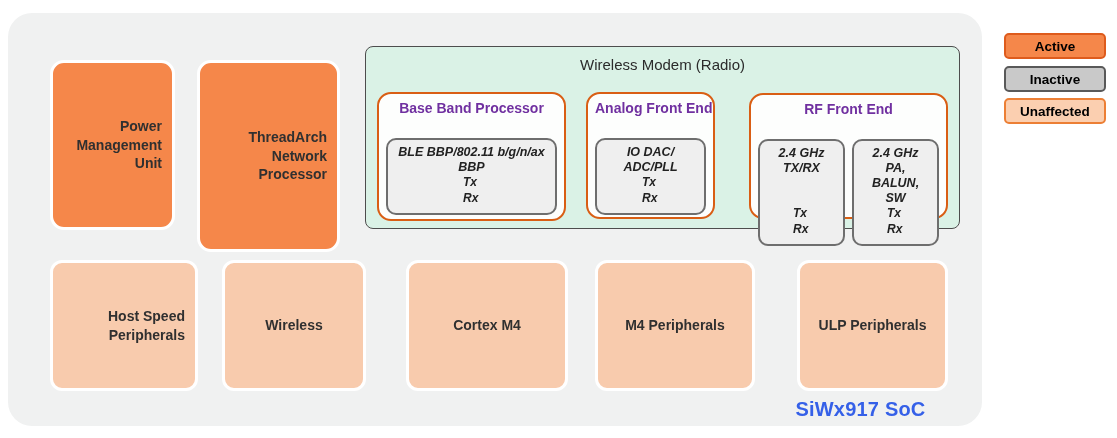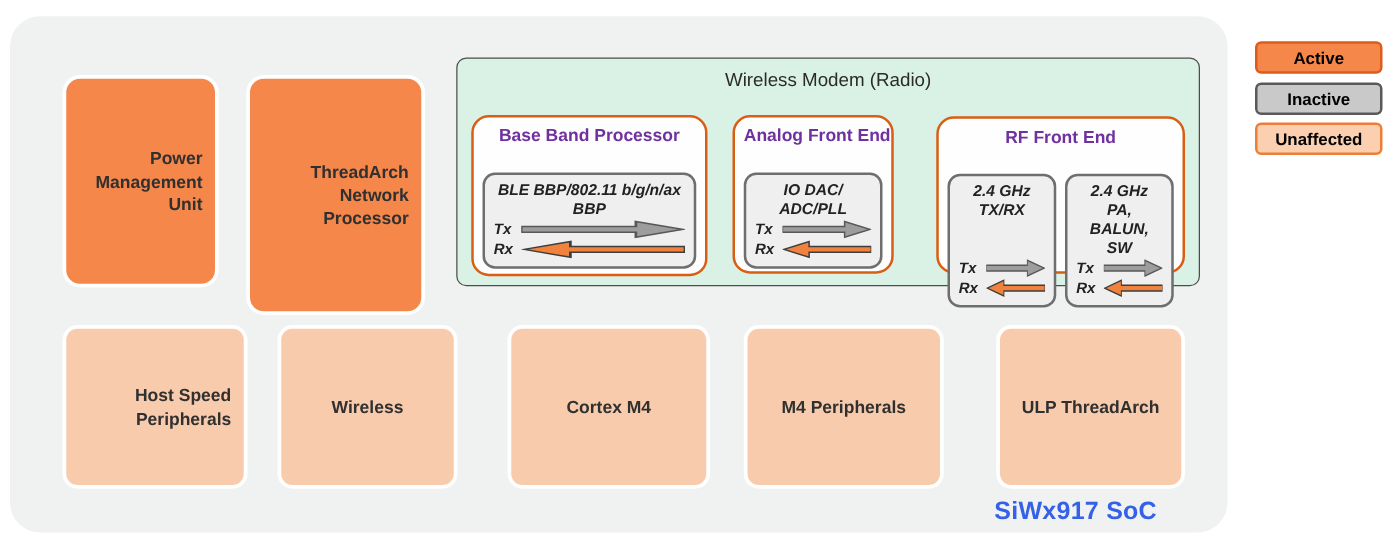--- a/index.html
+++ b/index.html
@@ -51,21 +51,21 @@
     margin-bottom:22px; white-space:nowrap;
   }
   .units { display:flex; gap:7px; flex:1;font-style:italic; }
   .unit {
     flex:1; box-sizing:border-box; background:#EFEFEF;
     border:2px solid #6E6E6E; border-radius:10px;
     padding:5px 7px 6px; display:flex; flex-direction:column; min-width:0;
   }
   .unit-label { text-align:center; font-weight:bold; font-size:12.5px; color:#222222; line-height:1.2; }
   .unit-arrows { margin-top:auto; }
-  .sig-row { display:flex; align-items:center; gap:5px; height:16px; }
+  .sig-row { display:flex; align-items:center; gap:5px; height:16px;flex-direction:column; }
   .sig-label { font-weight:bold; font-size:12px; color:#222222; width:17px; flex:none; }
   .sig-row svg { flex:1; height:15px; min-width:0; }
 
   .soc-label {
     position:absolute; left:777px; top:385px; width:151px; text-align:center;
     font-size:20px; font-weight:bold; color:#3560E8; letter-spacing:0.2px;
   }
 
   .legend-item {
     position:absolute; left:1004px; width:102px; height:26px; box-sizing:border-box;
@@ -199,21 +199,21 @@
     <div class="box unaffected security">
       <span class="lbl">Wireless</span>
     </div>
     <div class="box unaffected cortex">
       <span class="lbl">Cortex M4</span>
     </div>
     <div class="box unaffected m4p">
       <span class="lbl">M4 Peripherals</span>
     </div>
     <div class="box unaffected ulp">
-      <span class="lbl">ULP ThreadArch</span>
+      <span class="lbl">ULP Peripherals</span>
     </div>
 
     <div class="soc-label">SiWx917 SoC</div>
   </div>
 
   <div class="legend-item legend-active">
     <span>Active</span>
   </div>
   <div class="legend-item legend-inactive">
     <span>Inactive</span>

